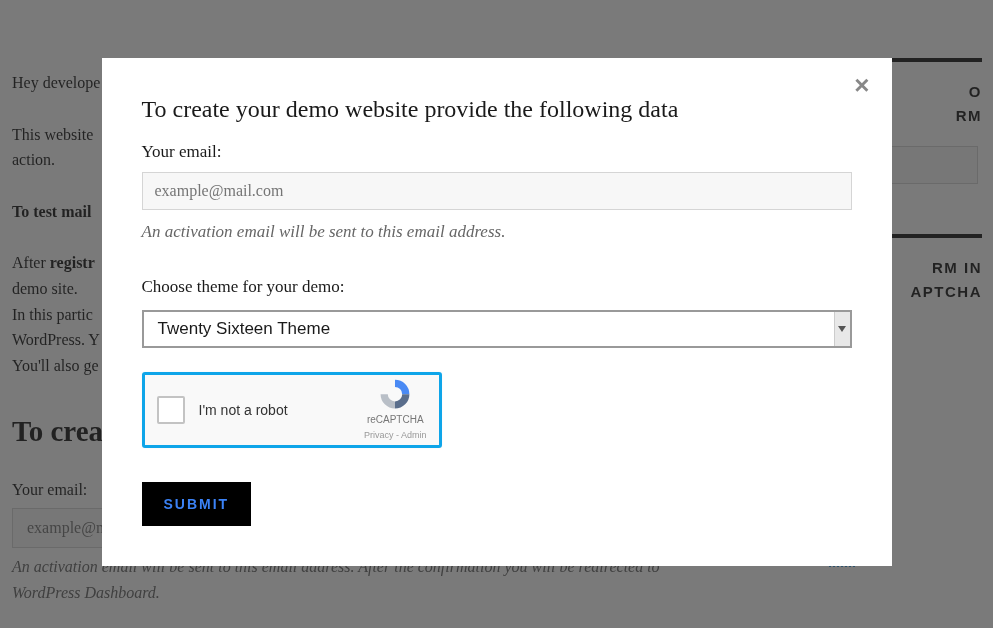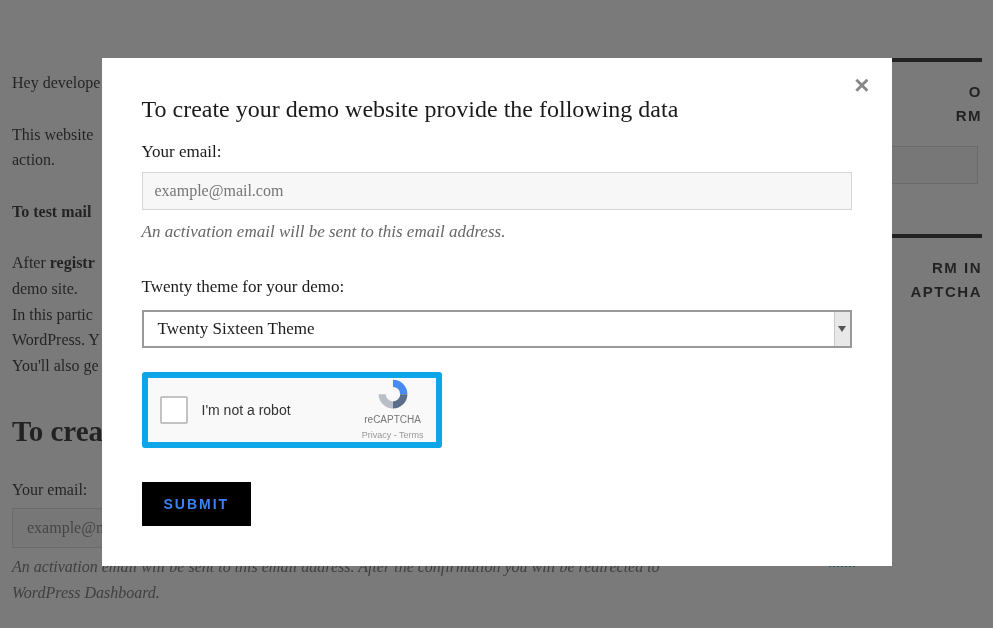--- a/index.html
+++ b/index.html
@@ -137,37 +137,37 @@
       background: #fff;
       display: flex;
       align-items: stretch;
       height: 38px;
       margin-bottom: 24px;
     }
     .modal-select-text {
       flex: 1;
       padding: 0 14px;
       font-size: 17px;
-      font-family: Liberation Serif, serif;
+      font-family: Liberation Sans, sans-serif;
       display: flex;
       align-items: center;
     }
     .modal-select-arrow {
       width: 16px;
       background: #e8e8e8;
       border-left: 1px solid #ccc;
       display: flex;
       align-items: center;
       justify-content: center;
     }
     .modal-select-arrow svg { width: 8px; height: 6px; }
     .recaptcha {
       width: 300px;
       height: 76px;
-      border: 6px solid #0ea5e9;
+      border: 3px solid #0ea5e9;
       border-radius: 3px;
       background: #f9f9f9;
       display: flex;
       align-items: center;
       padding: 0 12px;
       box-shadow: 0 0 2px rgba(0,0,0,0.06);
       margin-bottom: 34px;
     }
     .recaptcha-check {
       width: 28px; height: 28px;
@@ -241,21 +241,21 @@
 
 <div class="overlay">
   <div class="modal">
     <div class="modal-close">×</div>
     <h3 class="modal-title">To create your demo website provide the following data</h3>
 
     <div class="field-label">Your email:</div>
     <input class="modal-input" placeholder="example@mail.com" style="">
     <div class="modal-note">An activation email will be sent to this email address.</div>
 
-    <div class="field-label" style="margin-bottom:10px;">Twenty theme for your demo:</div>
+    <div class="field-label" style="margin-bottom:10px;">Choose theme for your demo:</div>
     <div class="modal-select-wrap">
       <div class="modal-select-text">Twenty Sixteen Theme</div>
       <div class="modal-select-arrow">
         <svg viewBox="0 0 8 6">
             <path d="M0 0 L8 0 L4 6 Z" fill="#555"></path>
           </svg>
       </div>
     </div>
 
     <div class="recaptcha">
@@ -263,19 +263,19 @@
       <div class="recaptcha-label">I'm not a robot</div>
       <div class="recaptcha-right">
         <div class="logo">
           <svg viewBox="0 0 40 36">
             <path d="M20 2 A16 16 0 0 1 36 18 L28 18 A8 8 0 0 0 20 10 Z" fill="#4a8af4"></path>
             <path d="M36 18 A16 16 0 0 1 20 34 L20 26 A8 8 0 0 0 28 18 Z" fill="#5a6e8c"></path>
             <path d="M20 34 A16 16 0 0 1 4 18 L12 18 A8 8 0 0 0 20 26 Z" fill="#b9bfc7"></path>
           </svg>
         </div>
         <div class="brand">reCAPTCHA</div>
-        <div class="links">Privacy - Terms</div>
+        <div class="links">Privacy - Admin</div>
       </div>
     </div>
 
     <button class="submit-btn">SUBMIT</button>
   </div>
 </div>
 
 </body></html>

